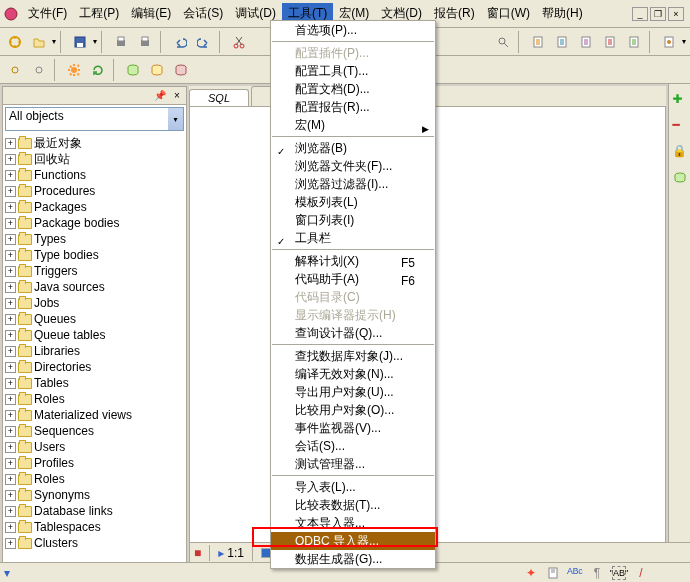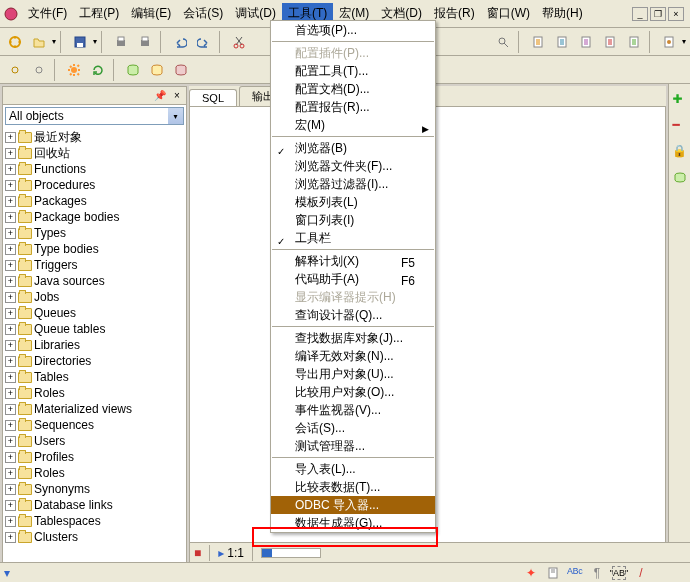--- a/index.html
+++ b/index.html
@@ -10,31 +10,31 @@
 .menubar .spacer{flex:1}
 .winbtns{display:flex;gap:2px;margin-right:2px;}
 .winbtns span{width:16px;height:14px;background:#ece9d8;border:1px solid #999;display:flex;align-items:center;justify-content:center;font-size:9px;}
 .toolbar{background:#ece9d8;height:28px;display:flex;align-items:center;padding:2px 4px;gap:2px;border-bottom:1px solid #aca899;}
 .tbtn{width:22px;height:22px;display:flex;align-items:center;justify-content:center;border:1px solid transparent;border-radius:2px;}
 .tsep{width:5px;height:22px;border-left:1px solid #aca899;margin:0 2px;}
 .container{display:flex;height:494px;position:relative;}
 .sidebar{width:185px;background:#fff;border:1px solid #aca899;margin:2px;display:flex;flex-direction:column;}
 .side-tools{background:#ece9d8;height:18px;border-bottom:1px solid #aca899;display:flex;justify-content:flex-end;padding:0 2px;gap:2px;align-items:center;}
 .side-tools .ticon{width:14px;height:14px;font-size:10px;display:flex;align-items:center;justify-content:center;}
-.combo{display:flex;border:1px solid #7f9db9;margin:2px;height:18px;background:#fff;}
+.combo{display:flex;border:1px solid #7f9db9;margin:2px;height:24px;background:#fff;}
 .combo .ctext{flex:1;padding:1px 3px;}
 .combo .cbtn{width:15px;background:linear-gradient(#c9d8f0,#b0c4e6);display:flex;align-items:center;justify-content:center;font-size:8px;}
 .tree{flex:1;overflow:auto;padding:2px;}
 .tnode{display:flex;align-items:center;height:16px;gap:2px;cursor:default;white-space:nowrap;}
 .exp{width:11px;height:11px;border:1px solid #919191;display:flex;align-items:center;justify-content:center;font-size:9px;line-height:1;background:#fff;color:#000;}
 .folder{width:14px;height:11px;background:#f7e29c;border:1px solid #c9a52b;border-radius:1px 1px 0 0;position:relative;}
 .folder:before{content:"";position:absolute;top:-3px;left:0;width:5px;height:3px;background:#f7e29c;border:1px solid #c9a52b;border-bottom:none;border-radius:1px 1px 0 0;}
 .main{flex:1;margin:2px 2px 2px 0;display:flex;flex-direction:column;}
 .tabs{height:20px;display:flex;align-items:flex-end;background:#ece9d8;}
-.tab{background:#ece9d8;border:1px solid #aca899;border-bottom:none;padding:2px 12px;margin-right:2px;border-radius:3px 3px 0 0;font-size:11px;}
+.tab{background:#ece9d8;border:1px solid #aca899;border-bottom:none;padding:2px 18px;margin-right:2px;border-radius:3px 3px 0 0;font-size:11px;font-style:italic;}
 .tab.active{background:#fff;}
 .editor{flex:1;background:#fff;border:1px solid #aca899;}
 .rightbar{width:22px;background:#ece9d8;border-left:1px solid #aca899;padding-top:8px;display:flex;flex-direction:column;align-items:center;gap:12px;}
 .rightbar .ri{width:14px;height:14px;font-size:12px;}
 .dropdown{position:absolute;top:20px;left:270px;width:166px;background:#fff;border:1px solid #aca899;box-shadow:2px 2px 3px rgba(0,0,0,.3);z-index:100;}
 .ditem{height:18px;display:flex;align-items:flex-end;padding:0 20px 0 24px;position:relative;cursor:default;white-space:nowrap;}
 .ditem.disabled{color:#aca899;}
 .ditem.highlight{background:#a16207;color:#fff;}
 .ditem .check{position:absolute;left:6px;font-size:10px;}
 .ditem .arrow{position:absolute;right:6px;font-size:9px;}
@@ -434,20 +434,23 @@
     <div class="dsep"></div>
     <div class="ditem">
       <span>解释计划(X)</span>
       <span class="shortcut">F5</span>
     </div>
     <div class="ditem">
       <span>代码助手(A)</span>
       <span class="shortcut">F6</span>
     </div>
     <div class="ditem disabled">
+      <span>代码目录(C)</span>
+    </div>
+    <div class="ditem disabled">
       <span>显示编译器提示(H)</span>
     </div>
     <div class="ditem">
       <span>查询设计器(Q)...</span>
     </div>
     <div class="dsep"></div>
     <div class="ditem">
       <span>查找数据库对象(J)...</span>
     </div>
     <div class="ditem">
@@ -467,20 +470,23 @@
     </div>
     <div class="ditem">
       <span>测试管理器...</span>
     </div>
     <div class="dsep"></div>
     <div class="ditem">
       <span>导入表(L)...</span>
     </div>
     <div class="ditem">
       <span>比较表数据(T)...</span>
+    </div>
+    <div class="ditem">
+      <span>文本导入器...</span>
     </div>
     <div class="ditem highlight">
       <span>ODBC 导入器...</span>
     </div>
     <div class="ditem">
       <span>数据生成器(G)...</span>
     </div>
   </div>
 
 <div class="redbox" style="top:527px;left:252px;width:186px;height:20px;"></div>

